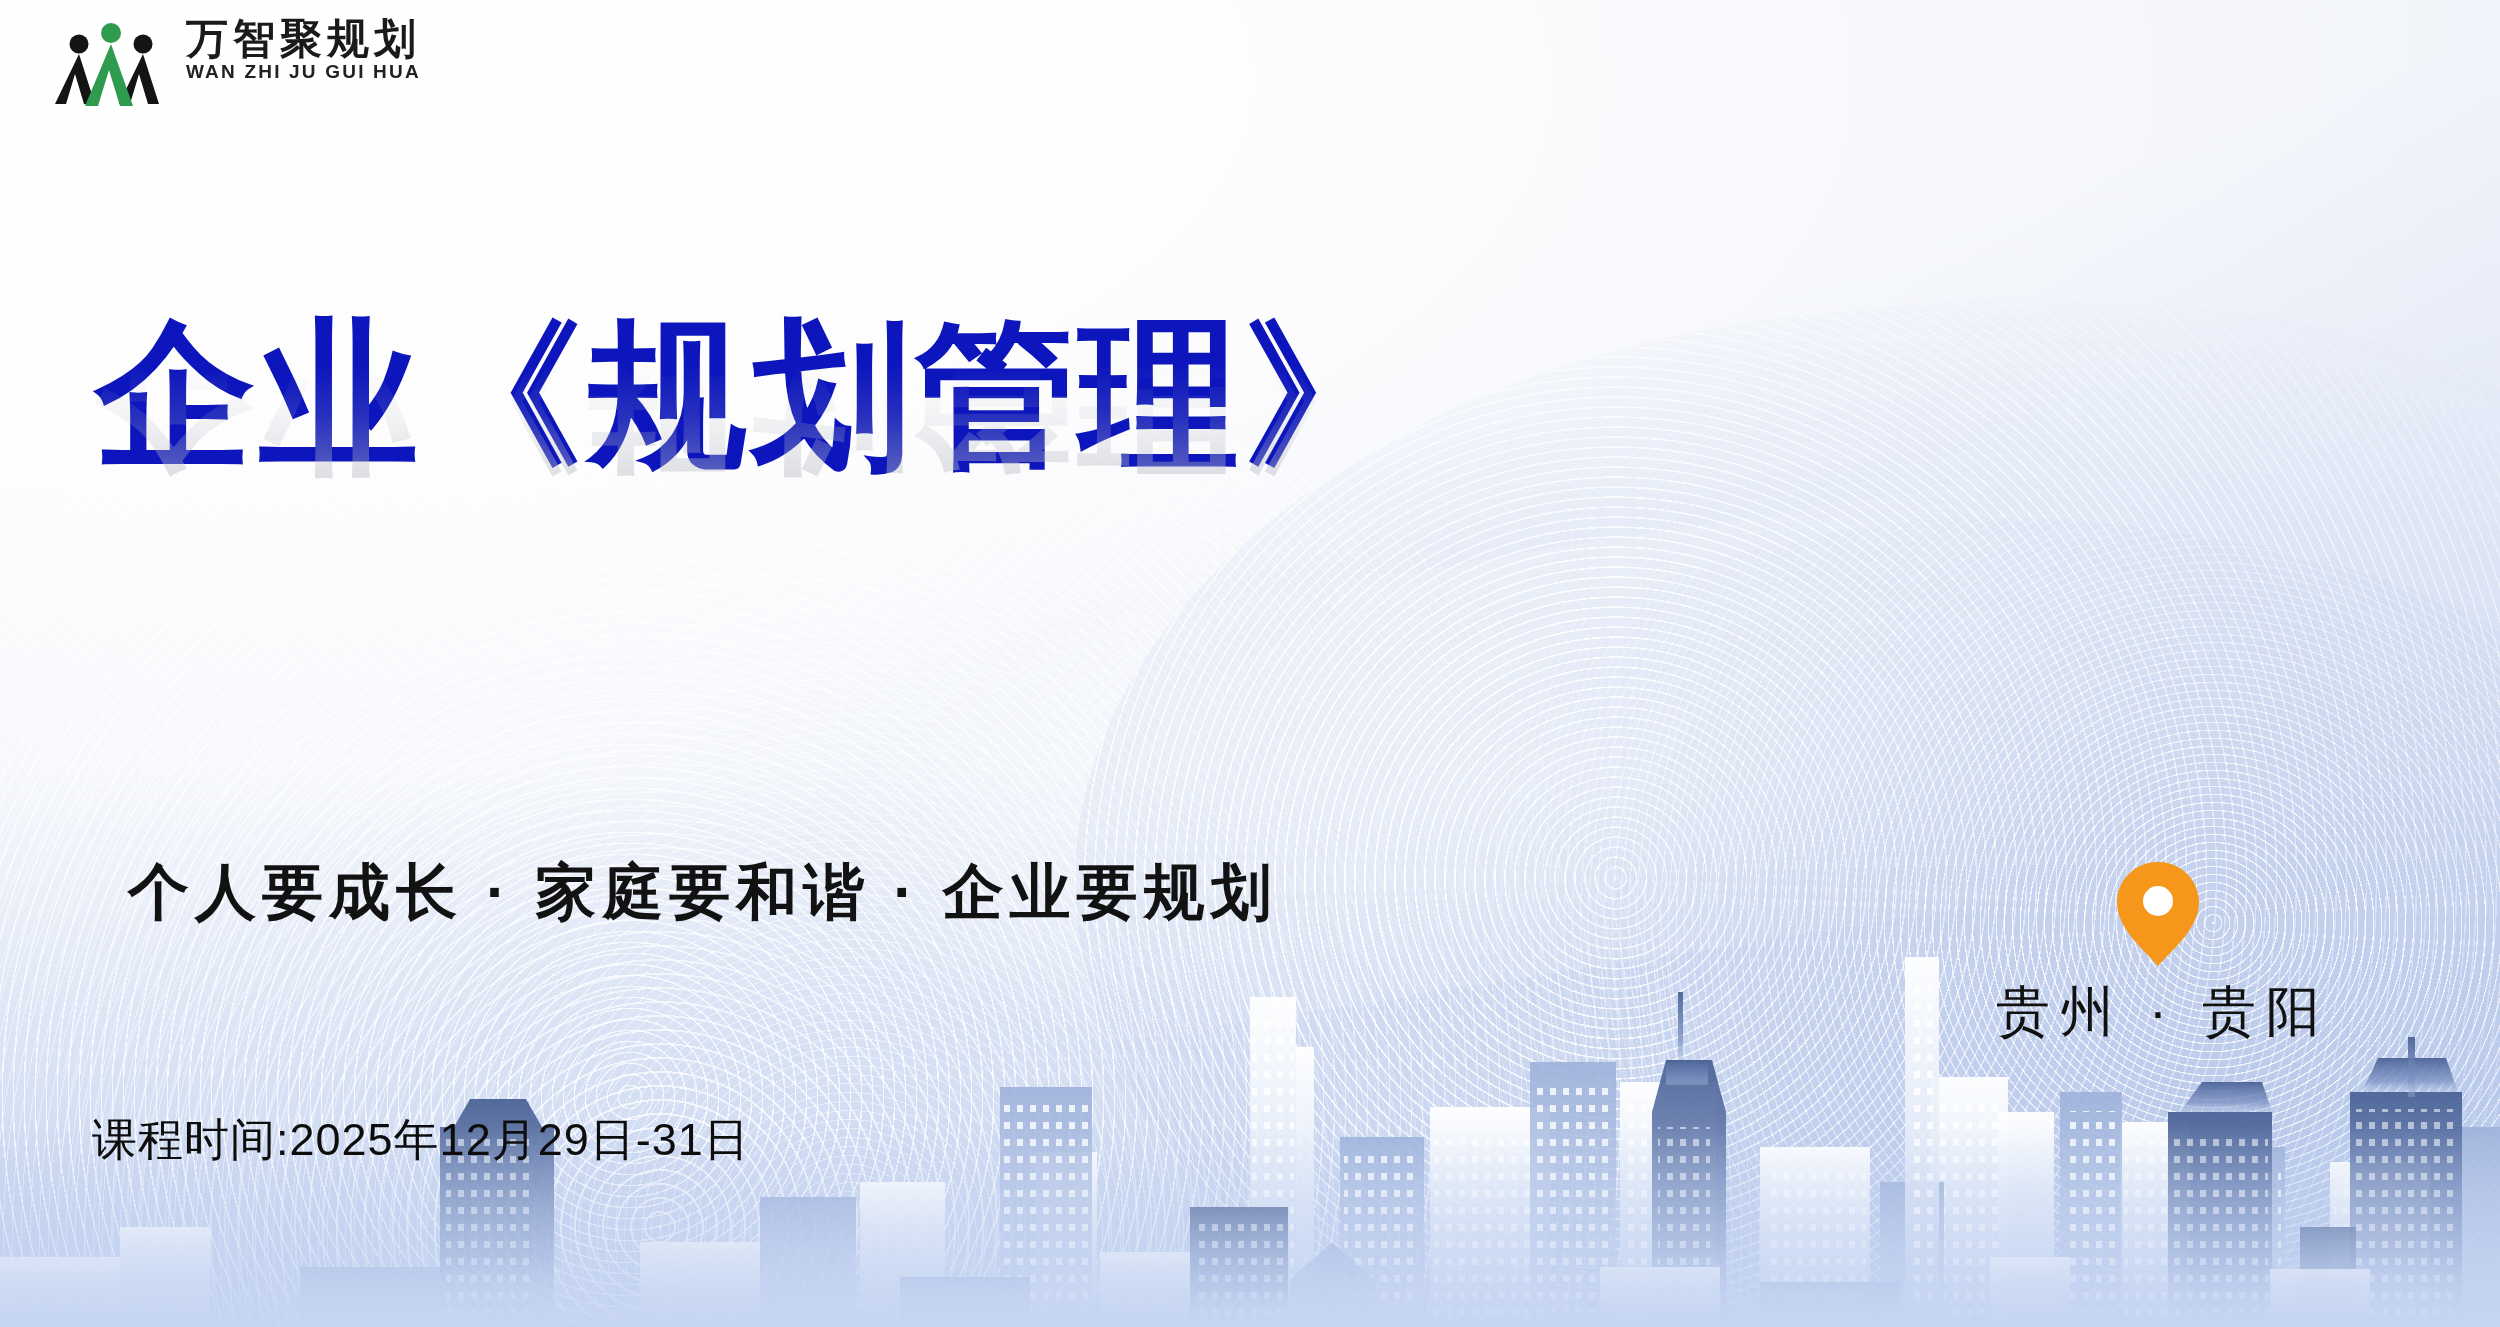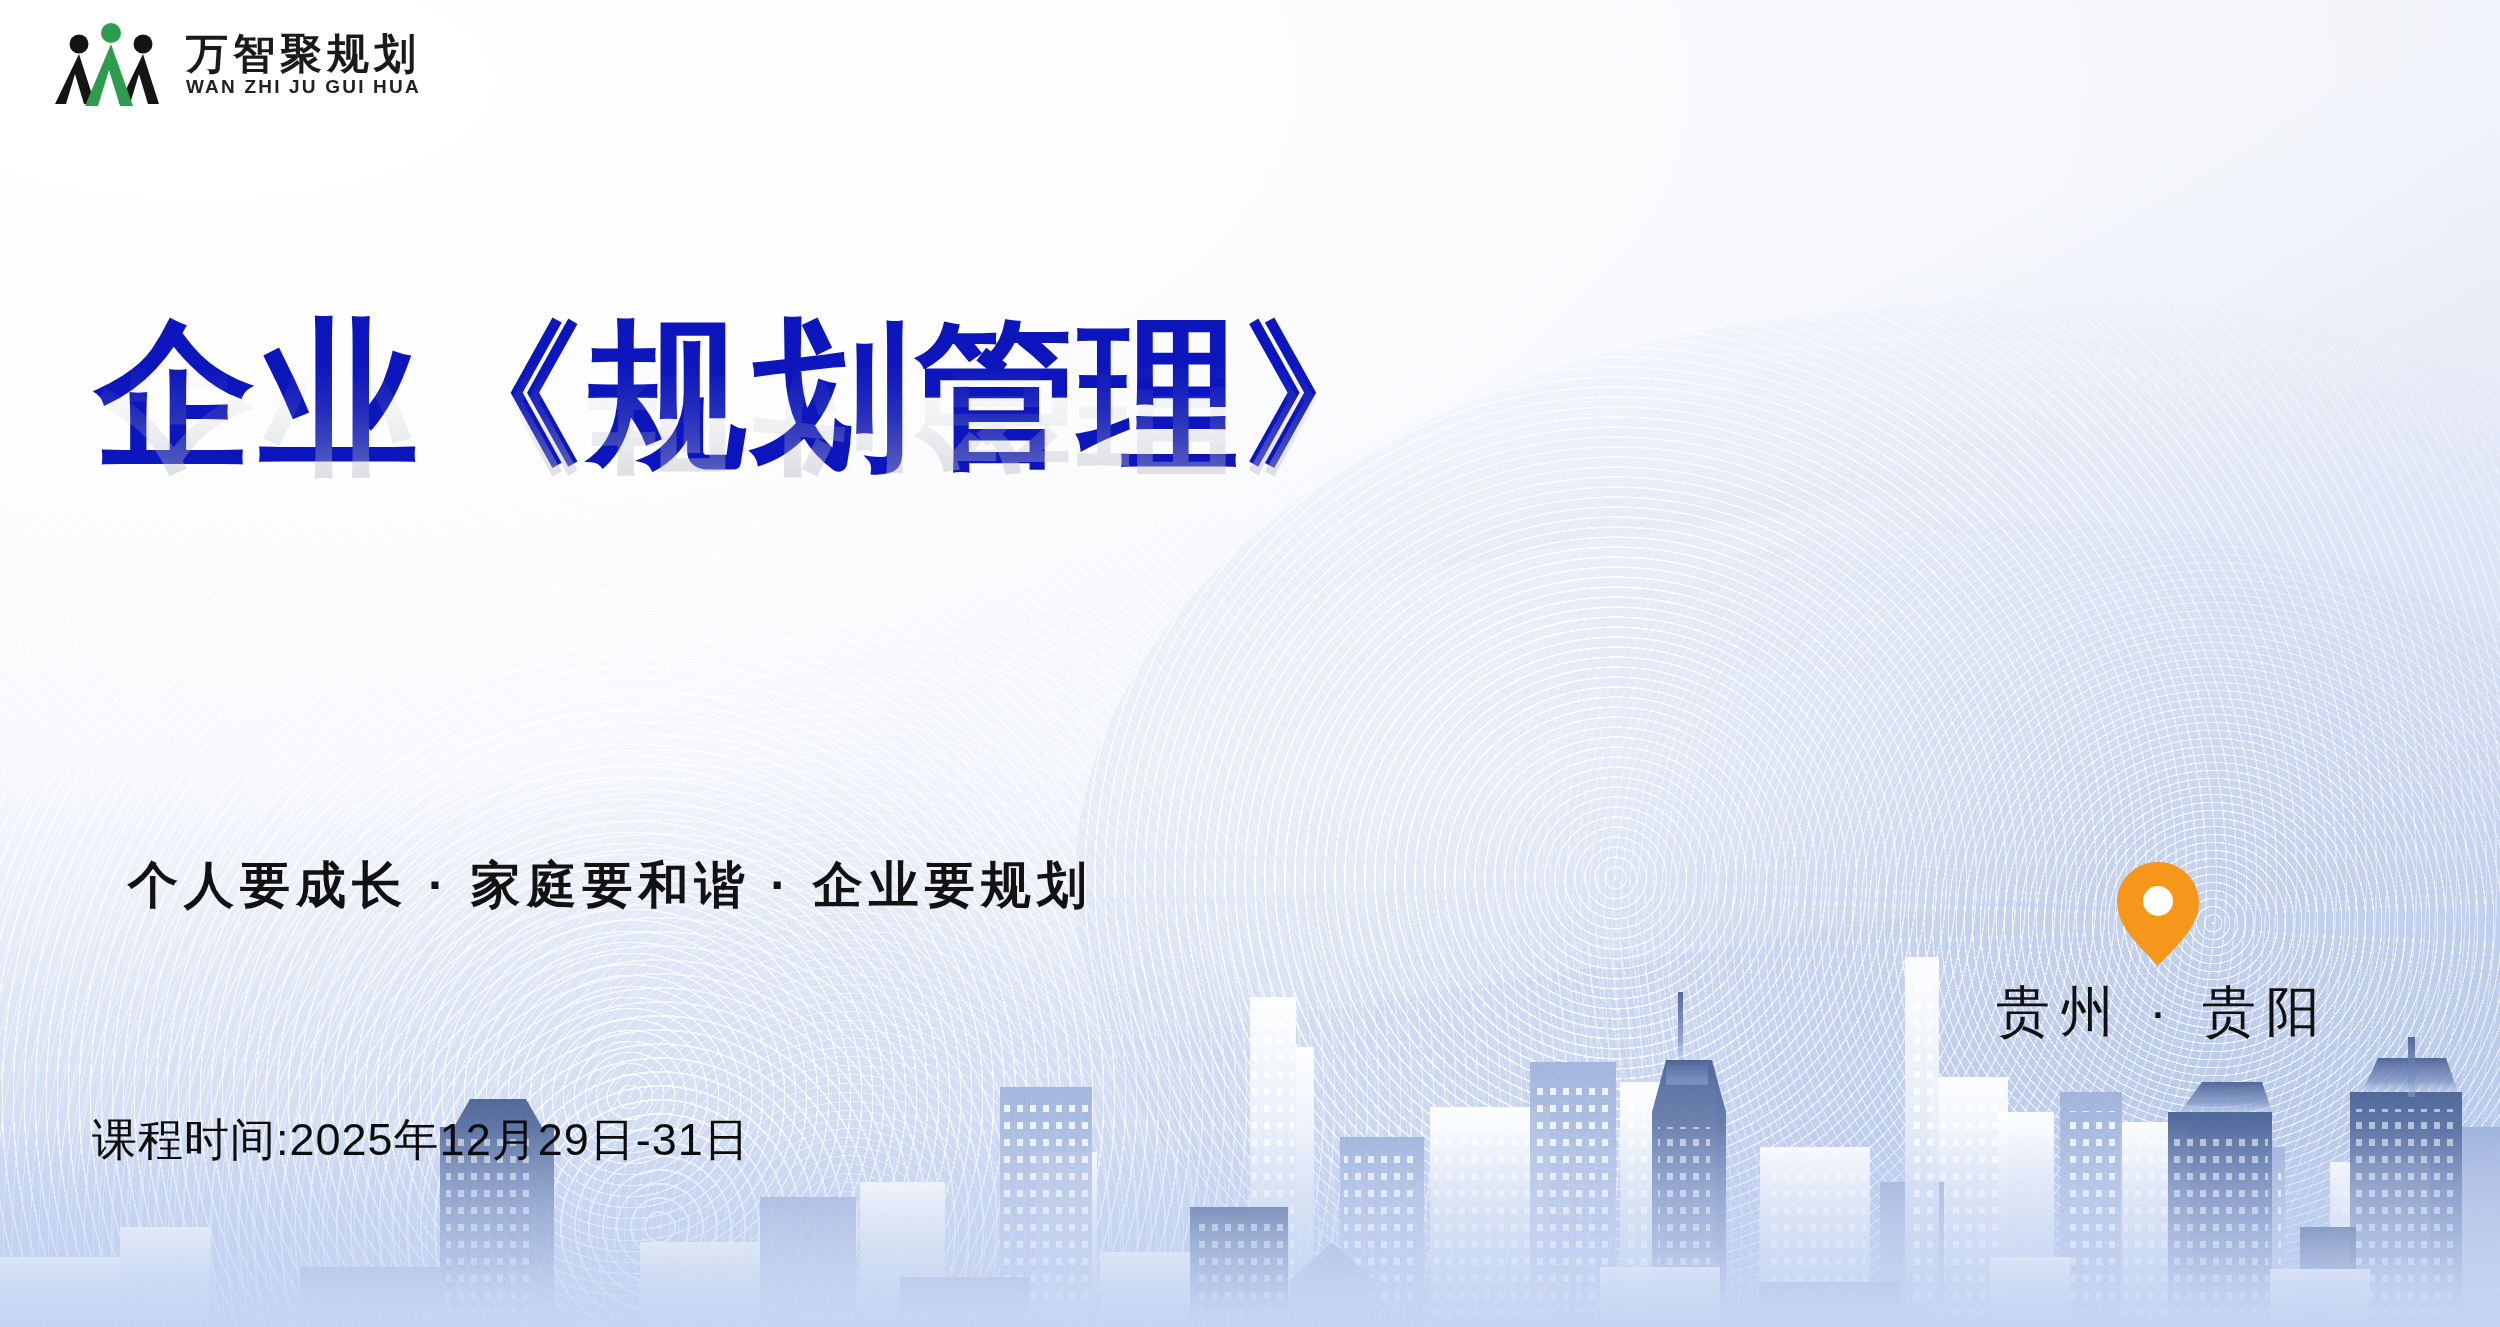--- a/index.html
+++ b/index.html
@@ -104,21 +104,21 @@
   
   .skyline-haze{
     position:absolute; left:0; right:0; bottom:0; height:200px;
     background:linear-gradient(to top, rgba(198,213,242,.95), rgba(198,213,242,0));
     pointer-events:none;
   }
 
   
   .logo{
     position:absolute; left:52px; top:18px;
-    display:flex; align-items:center; gap:16px;
+    display:flex; align-items:flex-start; gap:16px;
     z-index:40;
   }
   .logo-mark{ width:118px; height:92px; }
   .logo-text{ display:flex; flex-direction:column; gap:2px; }
   .logo-cn{
     font-family:"Liberation Serif","DejaVu Serif",serif;
     font-size:42px; font-weight:700; color:#1a1a1a;
     letter-spacing:5px; line-height:1;
   }
   .logo-en{
@@ -163,21 +163,21 @@
   .desc-line{
     font-family:"Liberation Sans","DejaVu Sans",sans-serif;
     font-size:43px; font-weight:400; color:#2a2a2a;
     line-height:1.62; white-space:nowrap;
   }
 
   
   .tagline{
     position:absolute; left:128px; top:852px; z-index:30;
     font-family:"Liberation Sans","DejaVu Sans",sans-serif;
-    font-size:50px; font-weight:700; color:#121212;
+    font-size:61px; font-weight:700; color:#121212;
     letter-spacing:6px; white-space:nowrap;
   }
 
   
   .info{
     position:absolute; left:92px; top:1110px; z-index:30;
     display:flex; flex-direction:column; gap:52px;
   }
   .info-line{
     font-family:"Liberation Sans","DejaVu Sans",sans-serif;

